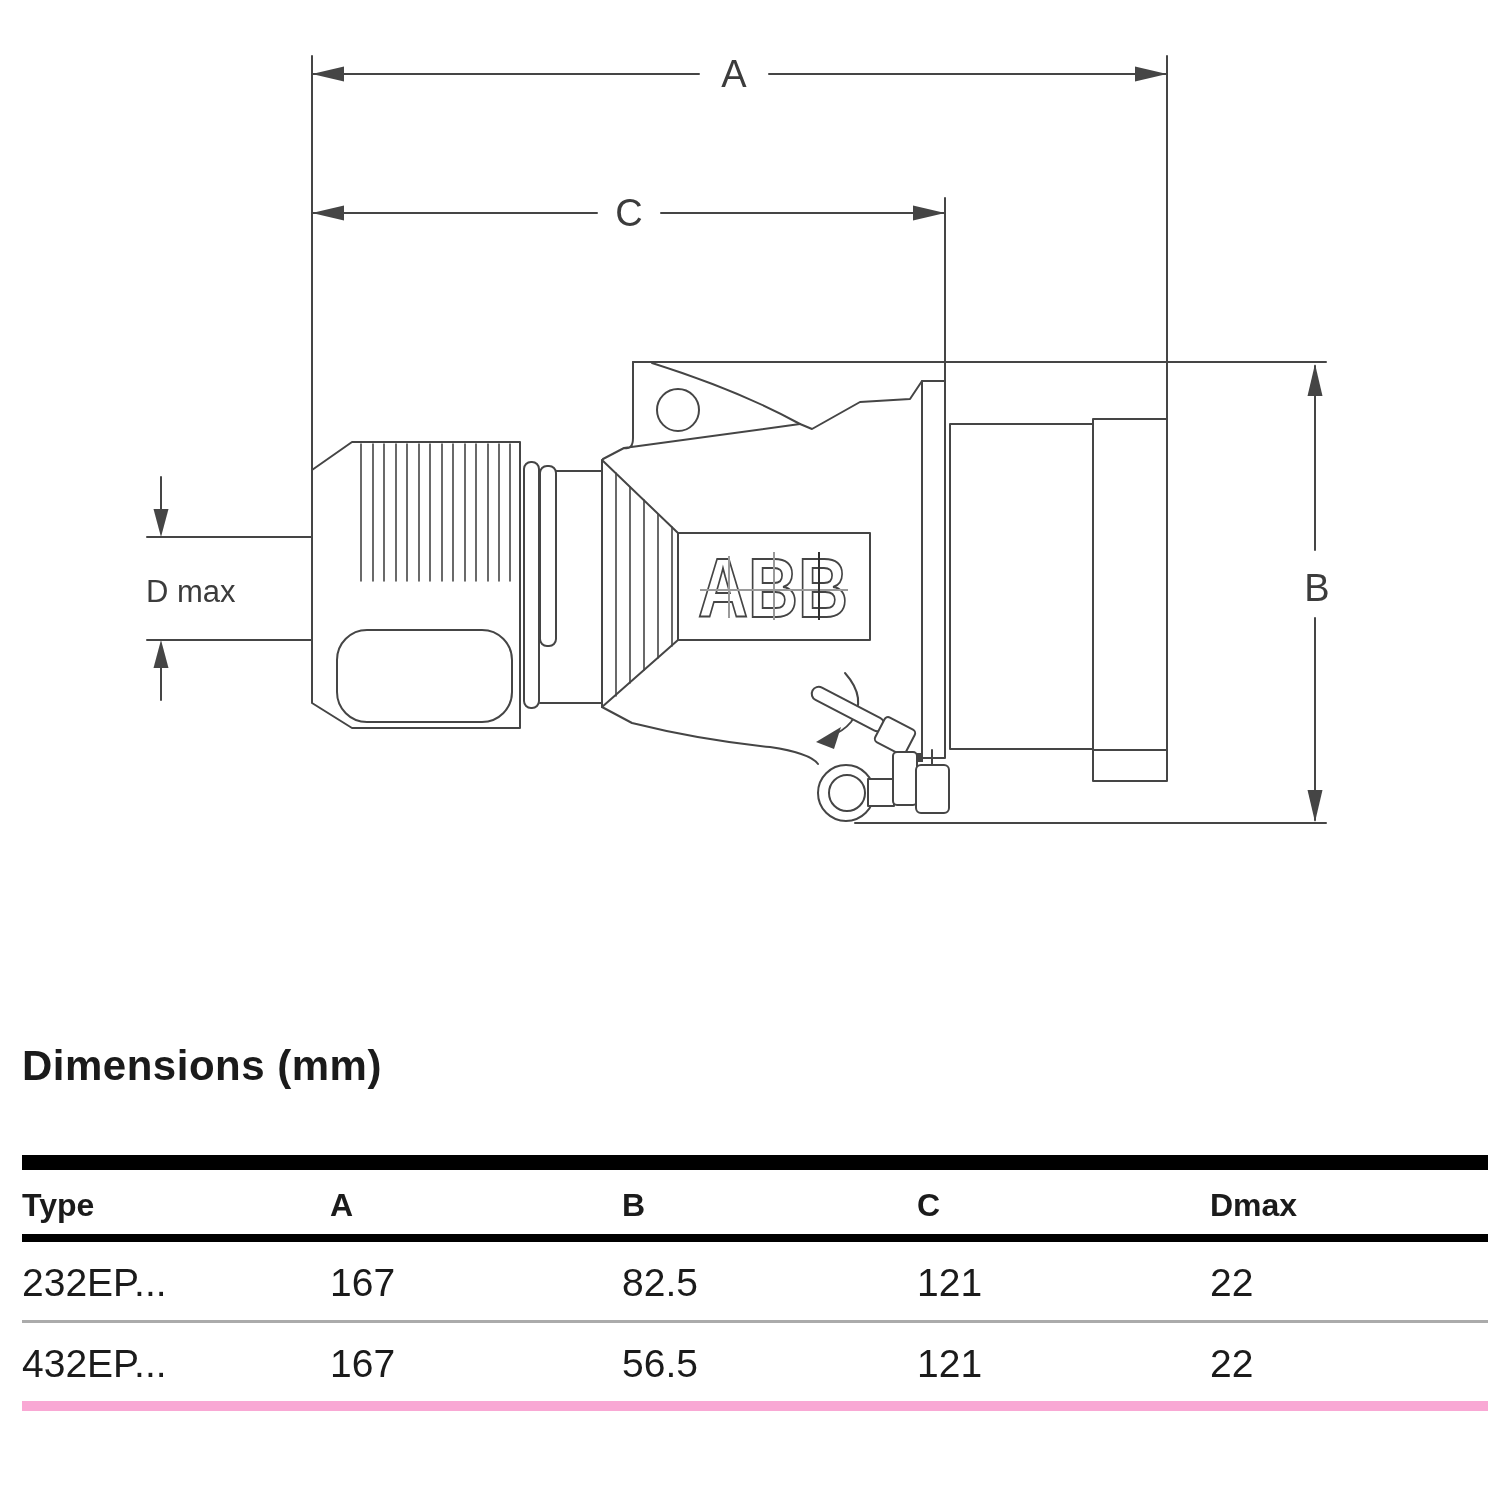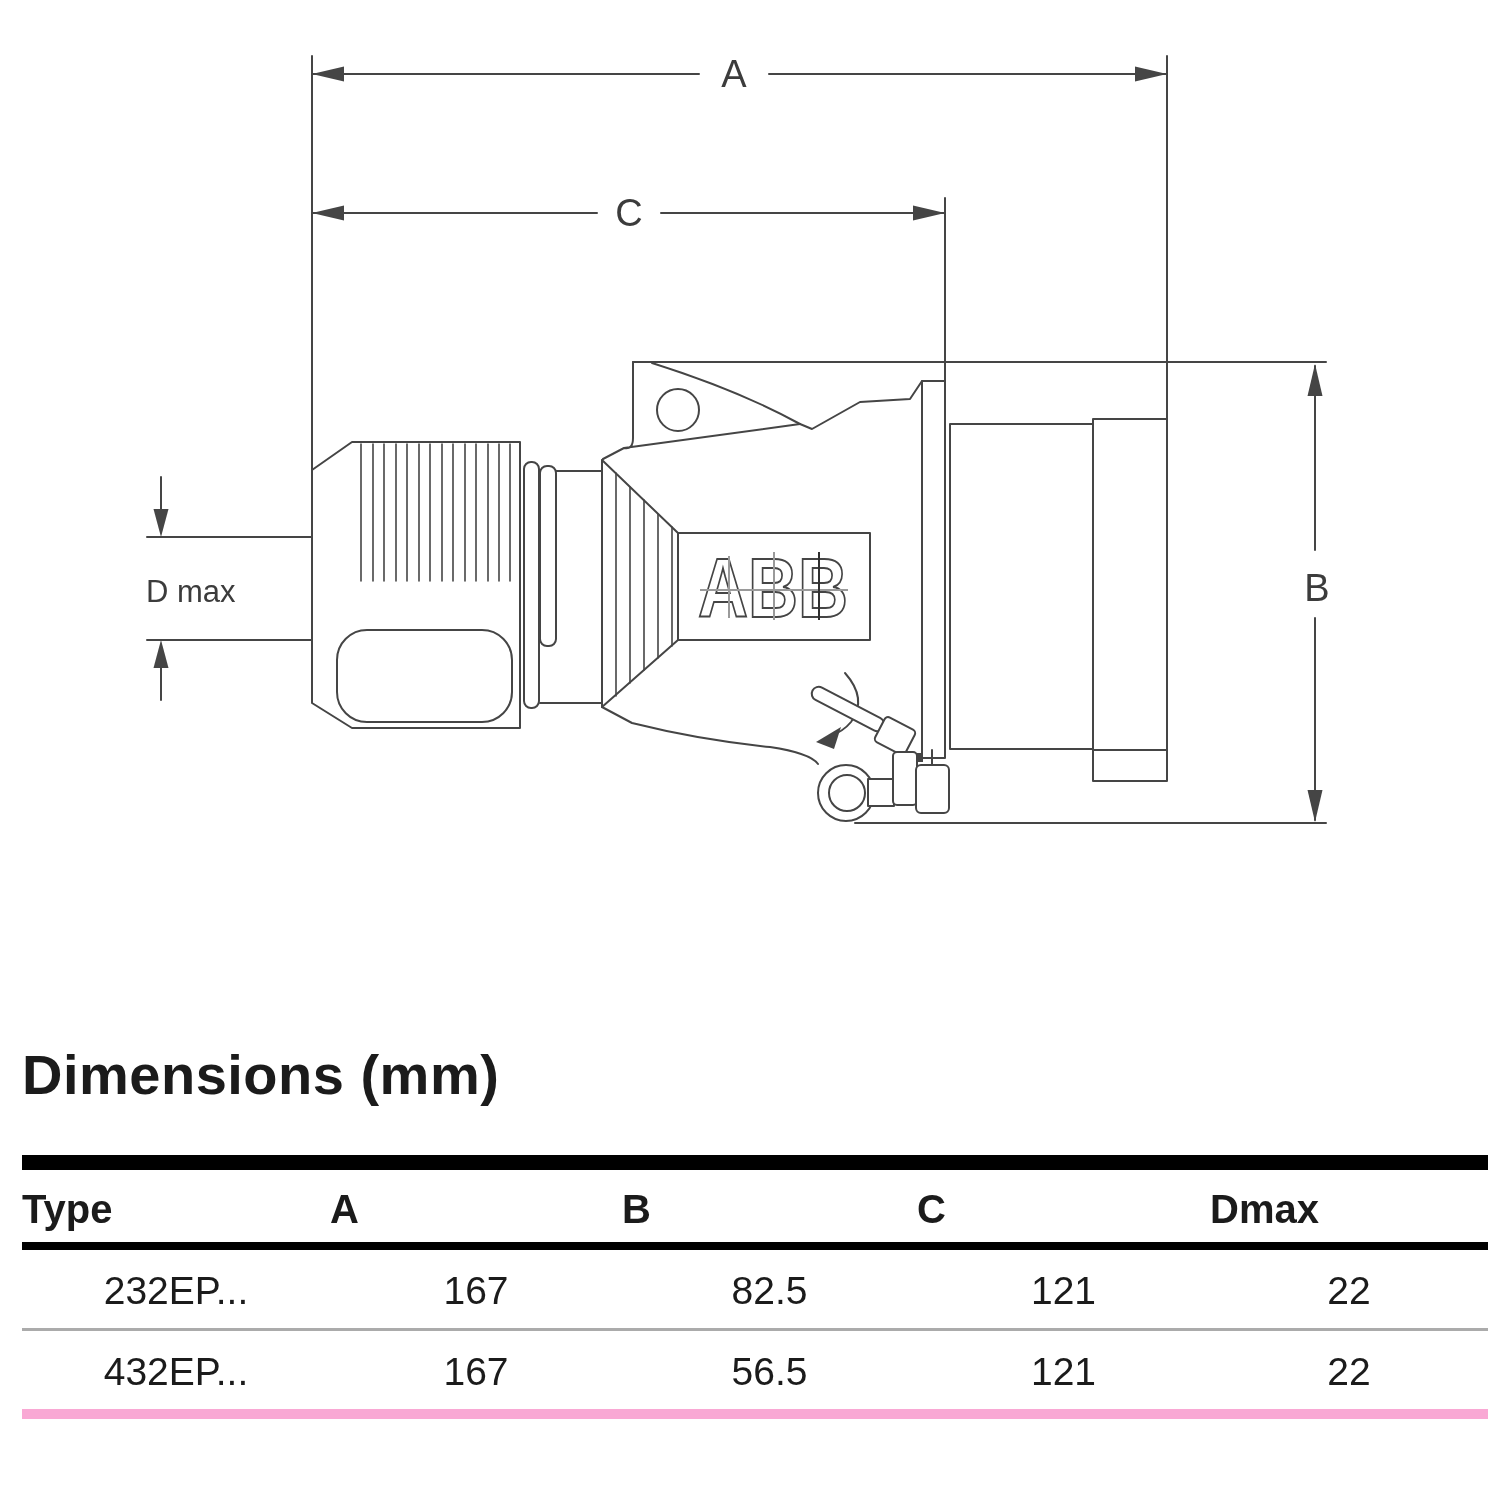--- a/index.html
+++ b/index.html
@@ -4,29 +4,29 @@
 <style>
   html,body{margin:0;padding:0;background:#ffffff;}
   #page{position:relative;width:1500px;height:1500px;background:#fff;overflow:hidden;
         font-family:"Liberation Sans",sans-serif;color:#1b1b1b;}
   #drawing-svg{position:absolute;left:0;top:0;}
   .ln{fill:none;stroke-width:2;stroke-linecap:round;stroke-linejoin:round;}
   .thin{stroke-width:1.6;}
   .wf{fill:#ffffff;}
   .dim-label{font-size:38px;}
   .dmax-label{font-size:31px;}
-  #table-title{position:absolute;left:22px;top:1042px;font-size:56px;font-weight:bold;
+  #table-title{position:absolute;left:22px;top:1042px;font-size:42px;font-weight:bold;
                letter-spacing:0.5px;}
   #dim-table{position:absolute;left:22px;top:1155px;width:1466px;border-collapse:collapse;
              table-layout:fixed;}
   #dim-table thead tr{border-top:15px solid #000;border-bottom:8px solid #000;}
   #dim-table tbody tr{border-bottom:3px solid #ababab;}
   #dim-table tbody tr:last-child{border-bottom:10px solid #f9a8d4;}
-  #dim-table th{font-size:40px;font-weight:bold;text-align:left;padding:17px 0 10px 0;}
-  #dim-table td{font-size:39px;font-weight:normal;text-align:center;padding:19px 0 15px 0;}
+  #dim-table th{font-size:32px;font-weight:bold;text-align:left;padding:17px 0 10px 0;}
+  #dim-table td{font-size:39px;font-weight:normal;text-align:left;padding:19px 0 15px 0;}
 </style>
 </head>
 <body>
 
 <div id="page">
 
   <svg id="drawing-svg" width="1500" height="1040" viewBox="0 0 1500 1040">
 
     <g class="ln" stroke="#454545">
 

